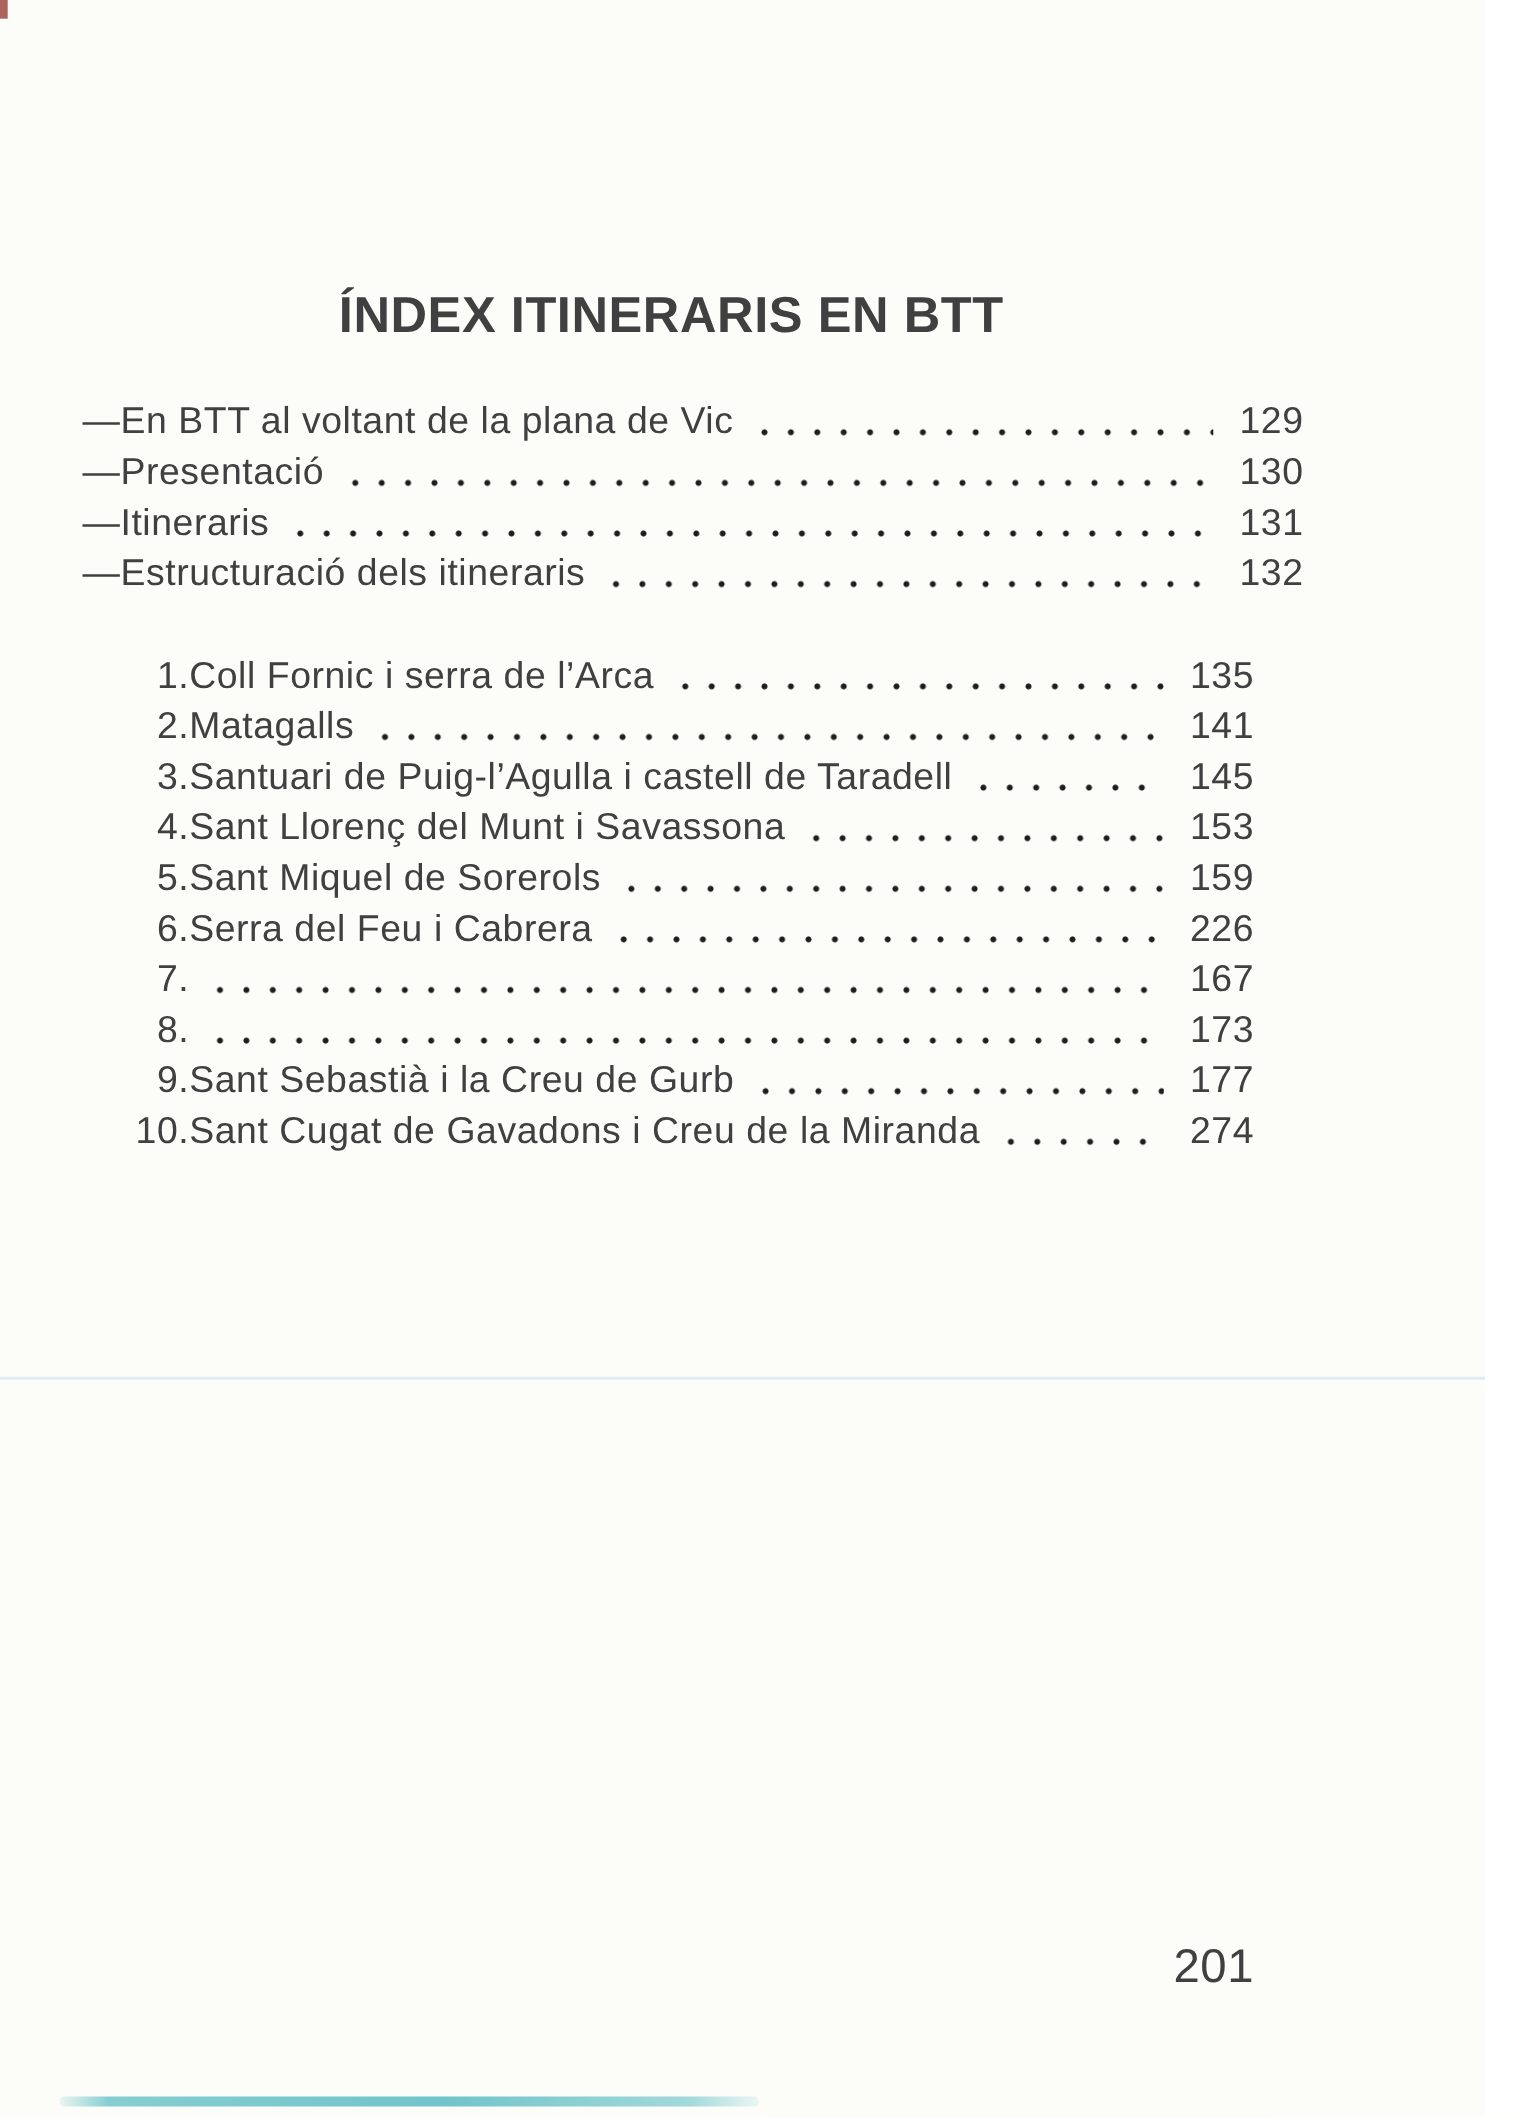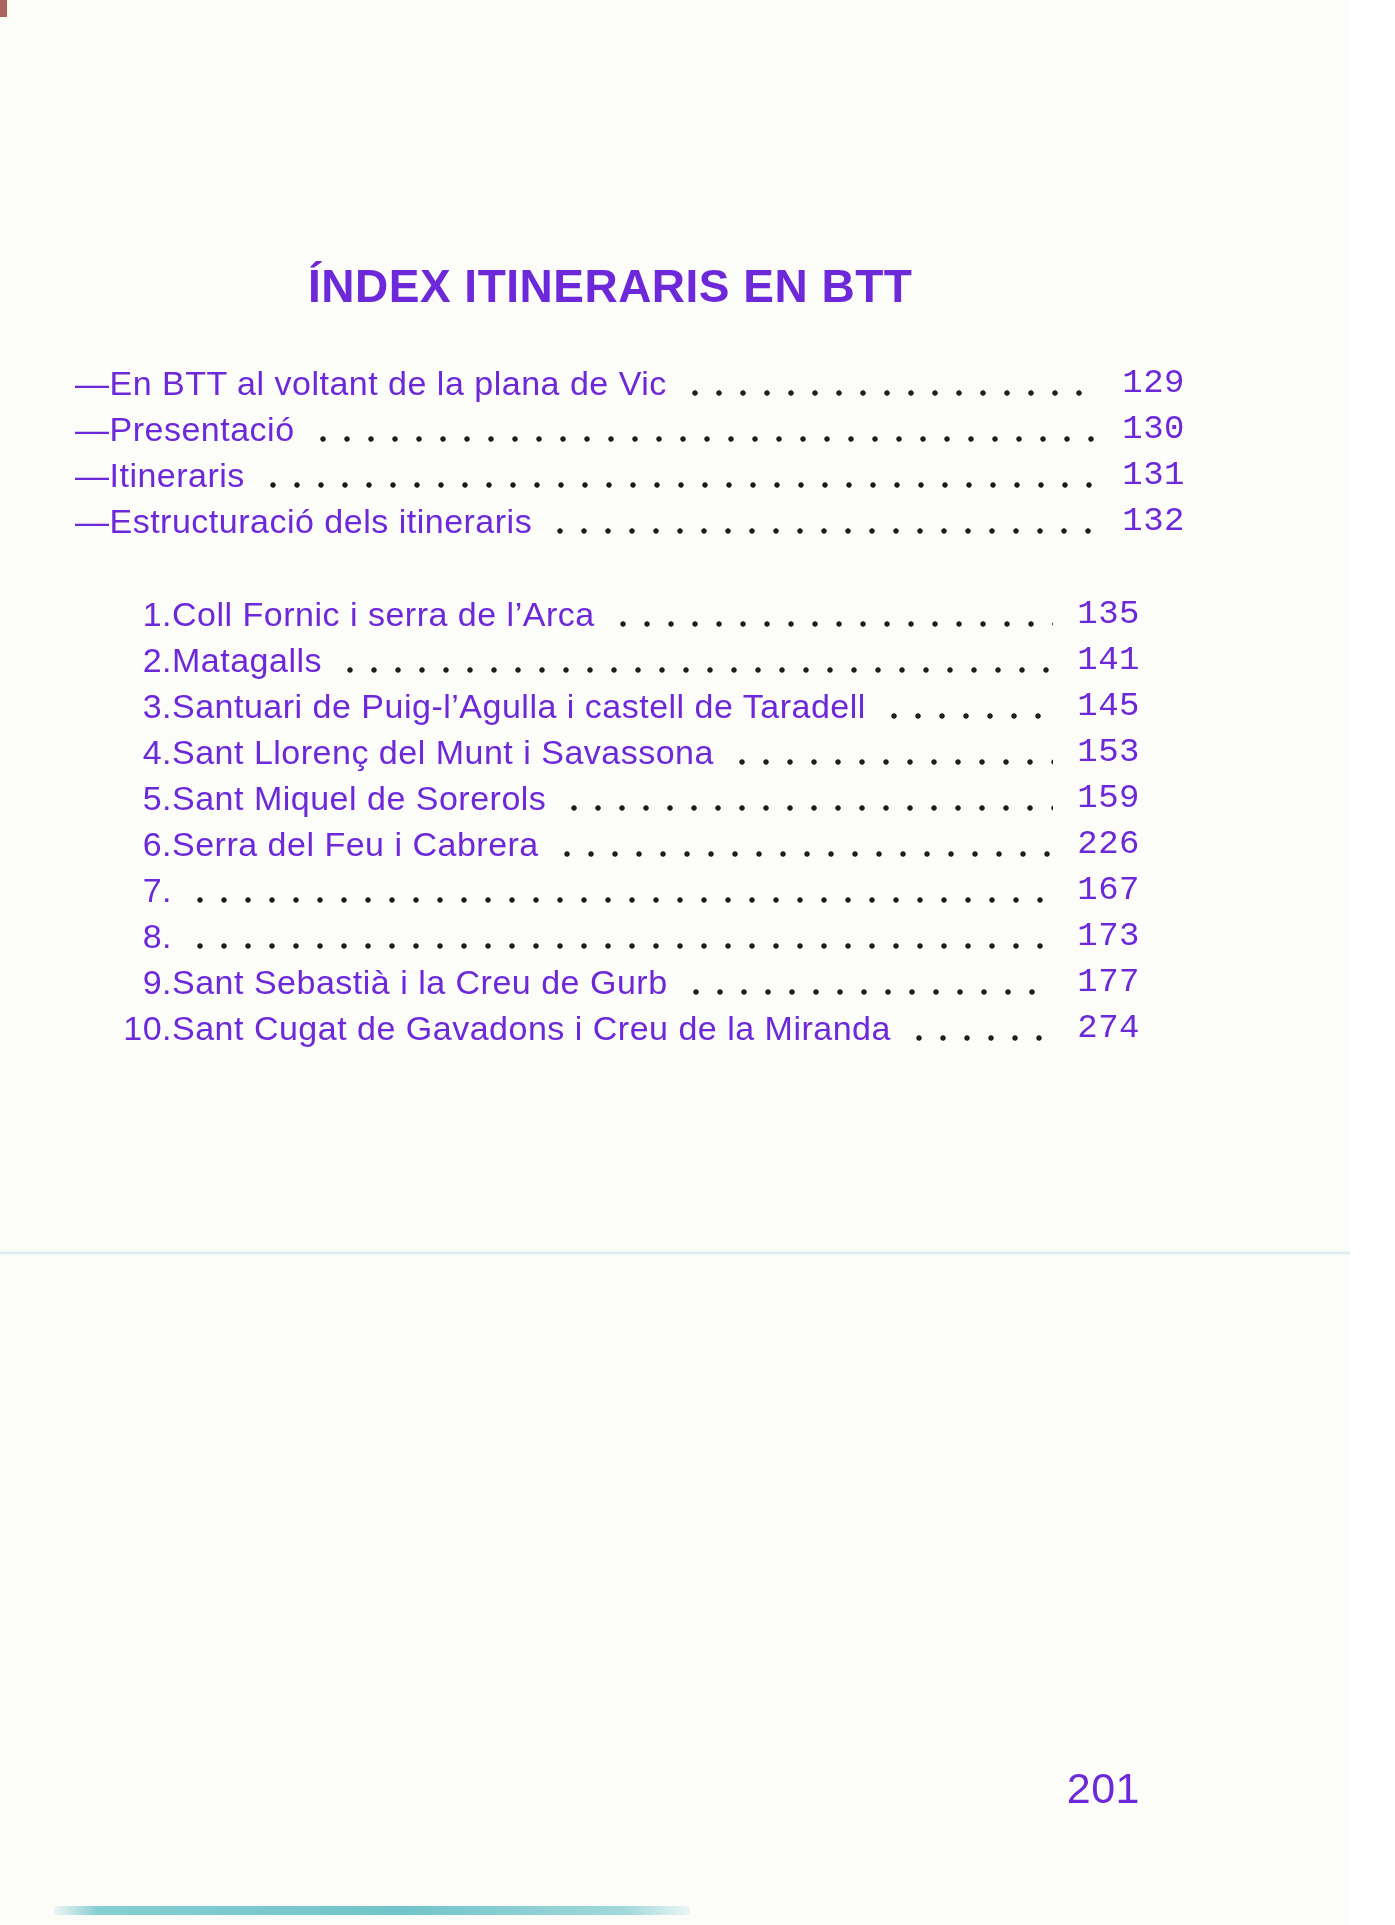--- a/index.html
+++ b/index.html
@@ -6,21 +6,21 @@
   body {
     width: 1395px; height: 1925px;
     background: #ffffff;
     font-family: "Liberation Sans", sans-serif;
   }
   .page {
     position: absolute; left: 0; top: 0;
     width: 1350px; height: 1925px;
     background: #fcfcf9;
     overflow: hidden;
-    color: #6d28d9;
+    color: #404040;
   }
   .title {
     position: absolute; left: 308px; top: 259px;
     font-size: 46px; font-weight: 700; letter-spacing: 0.5px;
     white-space: nowrap;
   }
   .toc-block { position: absolute; left: 75px; }
   .front-matter { top: 360px; width: 1110px; }
   .itinerary-list { top: 591px; width: 1065px; }
   .toc-row {
@@ -37,21 +37,21 @@
   .toc-leader {
     flex: 1 1 auto; align-self: stretch;
     margin-left: 14px; margin-right: 24px;
     background-image: radial-gradient(circle at 12px 12px, #1e1e1e 2.3px, rgba(0,0,0,0) 3.1px);
     background-size: 24px 24px;
     background-repeat: repeat-x;
     background-position: left 2px bottom 1px;
     min-width: 0;
     overflow: hidden;
   }
-  .toc-page { flex: none; text-align: right; font-family: Liberation Mono, monospace; }
+  .toc-page { flex: none; text-align: right; }
   .folio {
     position: absolute; left: 0; top: 1764px; width: 1140px;
     text-align: right; font-size: 43px; letter-spacing: 0.5px;
   }
   
   .scan-line-blue {
     position: absolute; left: 0; top: 1251px;
     width: 1395px; height: 4px;
     background: linear-gradient(to bottom,
       rgba(140,200,222,0) 0%,

